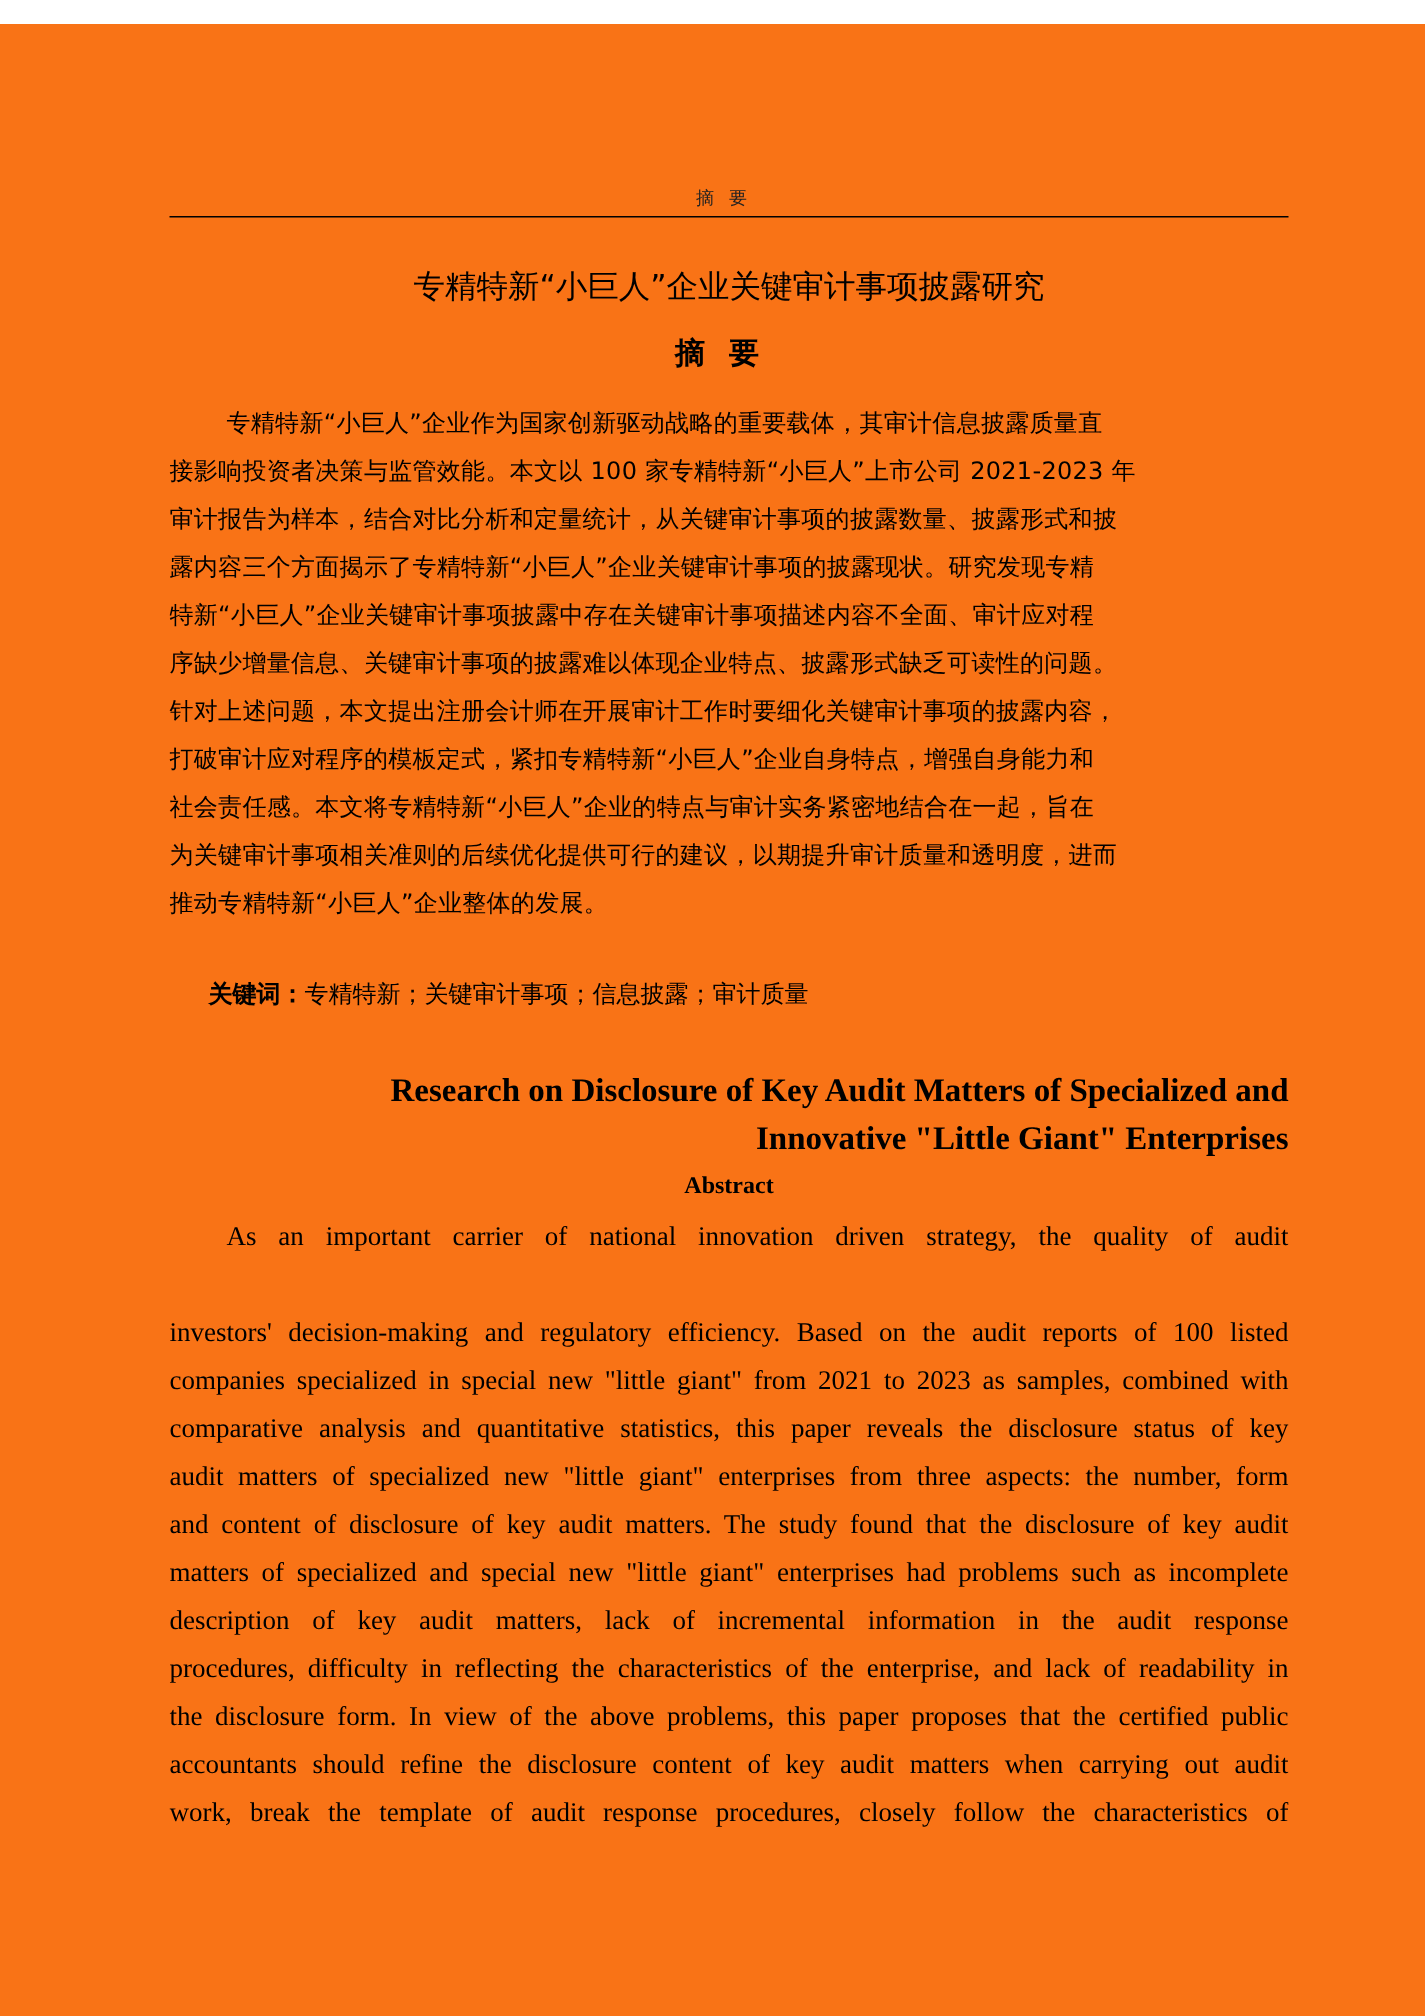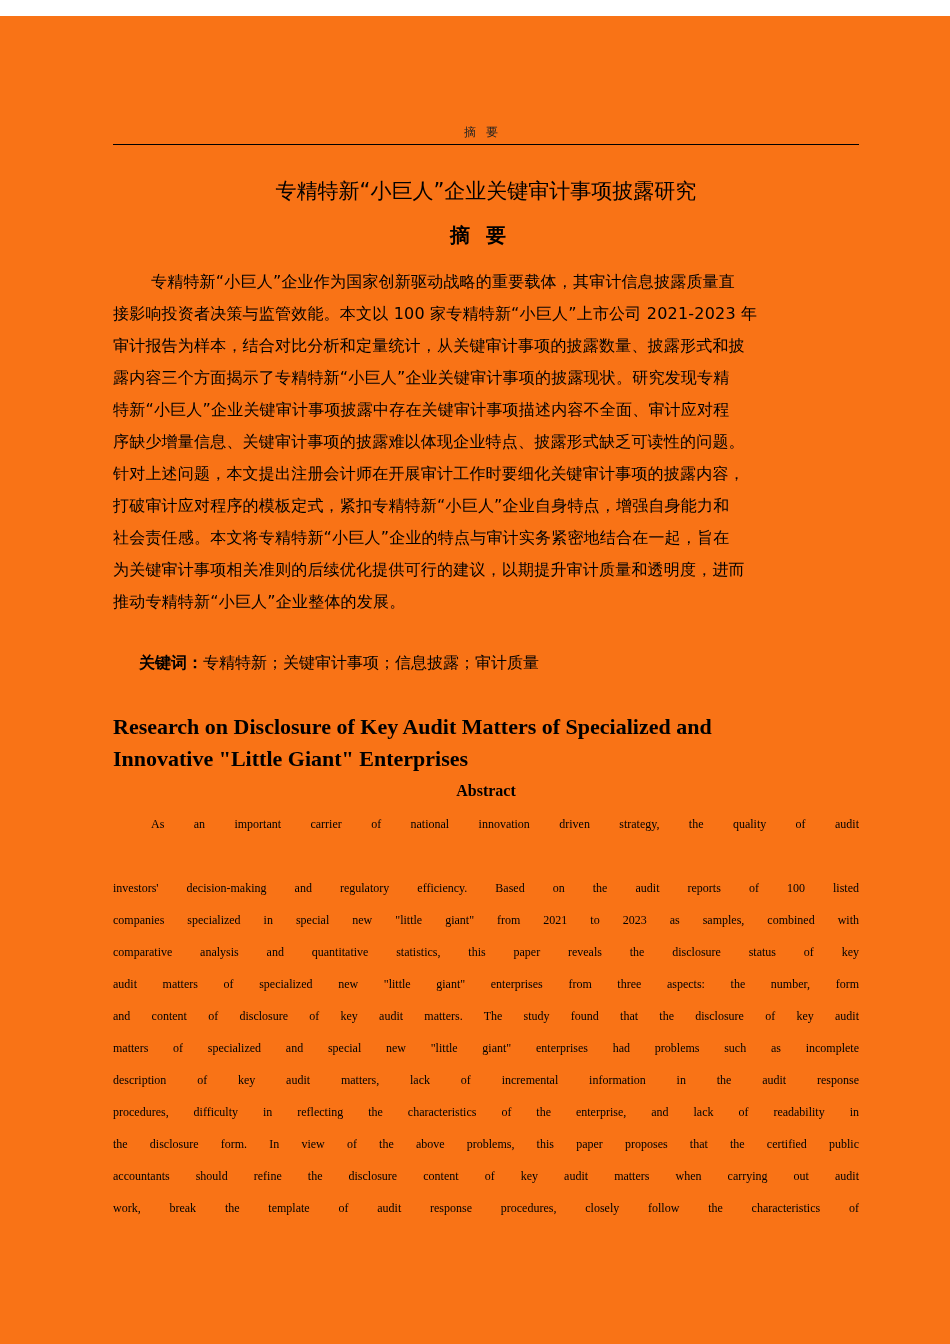--- a/index.html
+++ b/index.html
@@ -8,26 +8,26 @@
   .running-header { position:absolute; left:113px; width:746px; top:108px; text-align:center;
     font-family:"DejaVu Serif", serif; font-size:12px; letter-spacing:10px; color:#222; }
   .header-rule { position:absolute; left:113px; width:746px; top:128px; height:0; border-top:1.3px solid #000; }
   .cn-title { position:absolute; left:113px; width:746px; top:160px; text-align:center;
     font-family:"DejaVu Sans", sans-serif; font-size:21px; line-height:30px; }
   .cn-abs-heading { position:absolute; left:113px; width:746px; top:204px; text-align:center;
     font-family:"DejaVu Sans", sans-serif; font-weight:bold; font-size:20px; letter-spacing:16px; line-height:30px; }
   .line { position:absolute; left:113px; width:746px; white-space:nowrap; overflow:hidden;
     font-family:"DejaVu Serif", serif; font-size:16.5px; line-height:22px; }
   .cn { font-family:"DejaVu Sans", sans-serif; font-size:16px; letter-spacing:0.2px; }
-  .en { font-family:"Liberation Serif", serif; font-size:12px; text-align:justify; text-align-last:justify; }
+  .en { font-family:"Liberation Serif", serif; font-size:18px; text-align:justify; text-align-last:justify; }
   .indent { padding-left:38px; box-sizing:border-box; }
   .cn.indent { padding-left:38px; }
   .kw { position:absolute; left:113px; top:636px; font-family:"DejaVu Sans", sans-serif; font-size:16px; line-height:22px; white-space:nowrap;margin-left:26px; }
   .kw-label { font-weight:bold; }
-  .en-title { position:absolute; left:113px; width:746px; text-align:left;
+  .en-title { position:absolute; left:113px; width:746px; text-align:right;
     font-family:"Liberation Serif", serif; font-weight:bold; font-size:22px; line-height:32px; }
   .en-abs-heading { position:absolute; left:113px; width:746px; top:761px; text-align:center;
     font-family:"Liberation Serif", serif; font-weight:bold; font-size:16px; line-height:28px; }
 </style>
 </head>
 <body>
 
 <div class="page">
   <div class="running-header">摘要</div>
   <div class="header-rule"></div>

